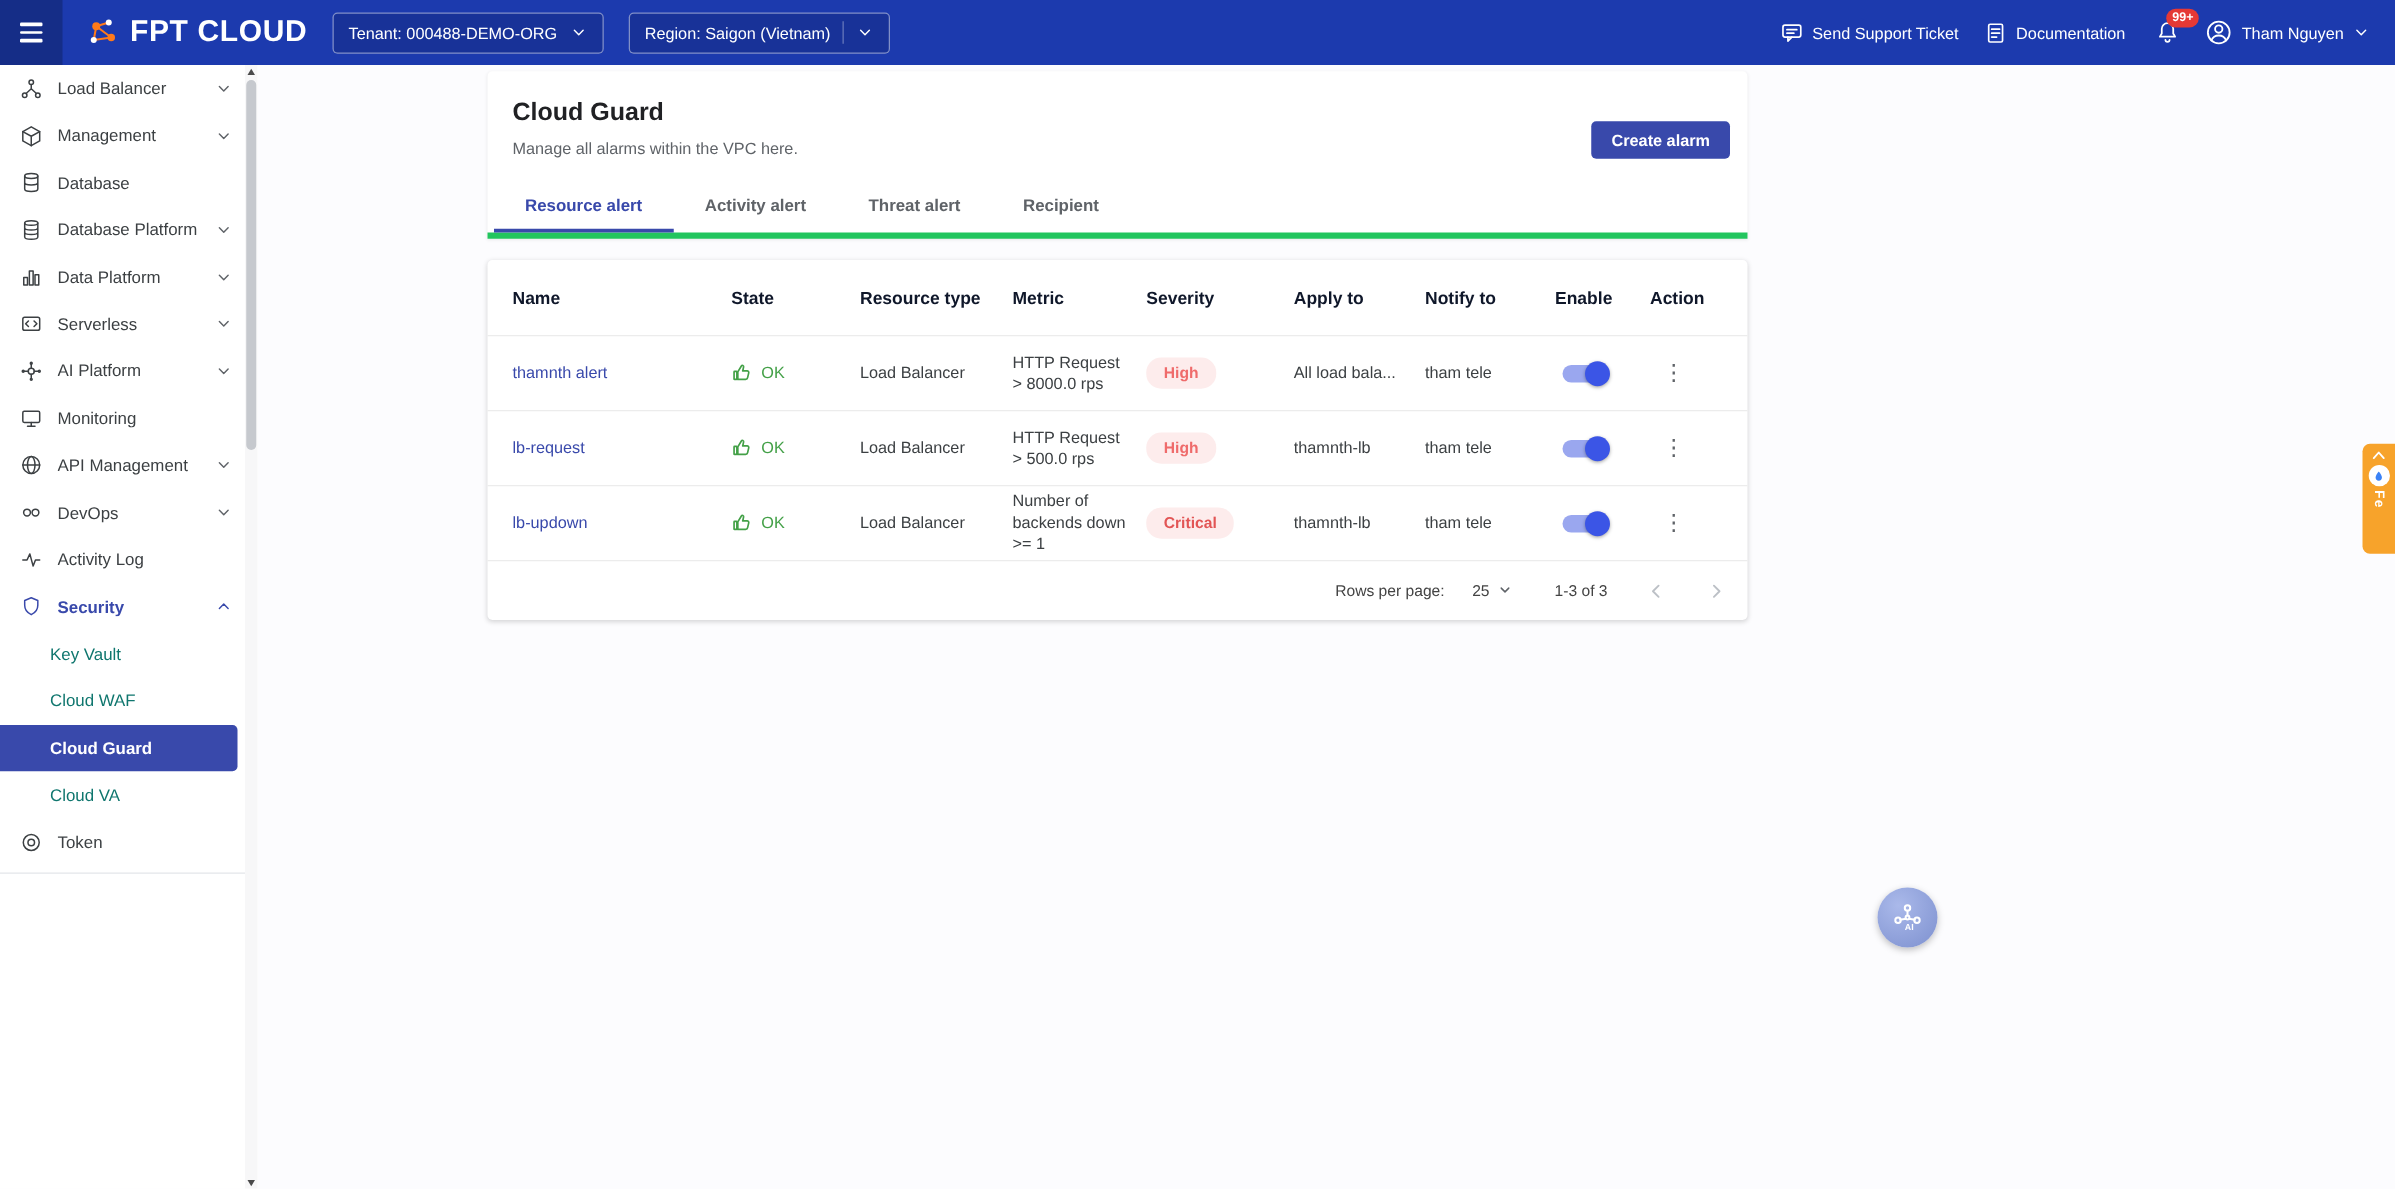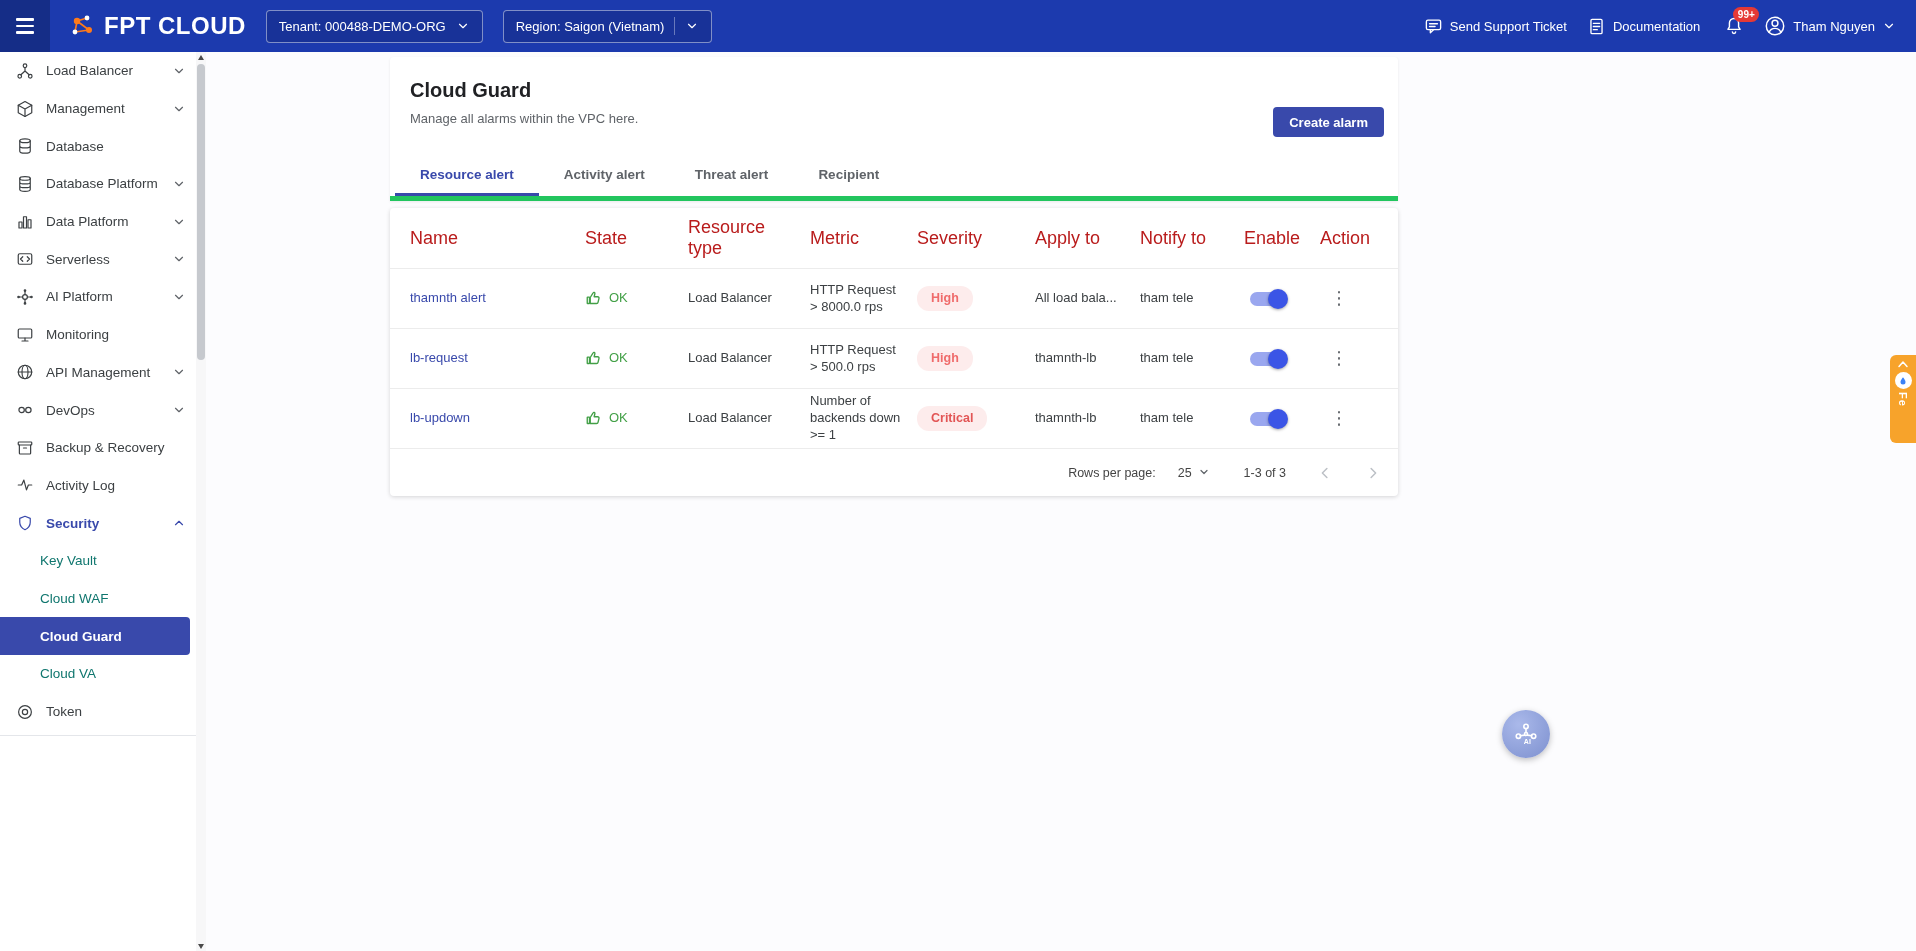--- a/index.html
+++ b/index.html
@@ -52,32 +52,32 @@
   .tri-down{width:0;height:0;border-left:3.5px solid transparent;border-right:3.5px solid transparent;border-top:5px solid #4a4a4a}
   .sb-thumb{position:absolute;left:1px;width:8px;top:12px;height:296px;background:#c6c9ce;border-radius:4px;cursor:grab}
 
   
   .main{position:absolute;left:206px;top:52px;right:0;bottom:0;background:#fcfcfe}
   .head-card{position:absolute;left:184px;top:5px;width:1008px;background:#fff;border-radius:4px 4px 0 0;
              box-shadow:0 1px 3px rgba(0,0,0,.08)}
   .head-row{display:flex;align-items:flex-start;padding:22px 14px 0 20px}
   .page-title{font-size:20px;font-weight:700;color:#202124;margin-bottom:9px}
   .page-sub{font-size:13px;color:#5f6368}
-  .create-btn{margin-left:auto;margin-top:28px;height:30px;padding:0 16px;border:none;border-radius:4px;
+  .create-btn{margin-left:auto;margin-top:18px;height:30px;padding:0 16px;border:none;border-radius:4px;
               background:var(--accent);color:#fff;font-size:13px;font-weight:600;cursor:pointer;
               font-family:"Liberation Sans",sans-serif}
   .tabs{display:flex;margin-top:16px;border-bottom:5px solid #22c55e;padding-left:5px}
   .tab{padding:14px 25px;font-size:13.5px;font-weight:600;color:#5f6368;cursor:pointer;white-space:nowrap}
   .tab.active{color:var(--accent);box-shadow:inset 0 -3px 0 var(--accent)}
 
   .table-card{position:absolute;left:184px;top:156px;width:1008px;background:#fff;border-radius:4px;
               box-shadow:0 1px 4px rgba(0,0,0,.16)}
   .trow{display:grid;grid-template-columns:175px 103px 122px 107px 118px 105px 104px 76px 78px;
         align-items:center;padding-left:20px}
-  .thead{height:60px;font-weight:400;font-size:18px;color:#b91c1c}
+  .thead{height:60px;font-weight:700;font-size:14px;color:#0f172a}
   .tr{height:60px;border-top:1px solid #ececec;font-size:13px;color:#3c4043;line-height:1.3}
   .cell{padding-right:14px}
   .name-link{color:var(--accent);cursor:pointer;text-decoration:none}
   .state{display:flex;align-items:center;gap:6px;color:var(--success);font-weight:400}
   .sev{display:inline-block;background:var(--severity_bg);border-radius:12px;padding:4px 14px;
        font-size:12.5px;font-weight:600}
   .sev-high{color:var(--severity_high)}
   .sev-critical{color:var(--severity_critical)}
   .toggle{width:34px;height:14px;border-radius:7px;background:var(--toggle_track);position:relative;cursor:pointer;margin-left:6px}
   .toggle .knob{position:absolute;right:-4px;top:-3px;width:20px;height:20px;border-radius:50%;
@@ -275,28 +275,20 @@
     </div>
     <div class="item">
       <svg class="ic" viewBox="0 0 24 24">
           <circle cx="7.5" cy="12" r="3.6"></circle>
           <circle cx="16.5" cy="12" r="3.6"></circle>
         </svg>
       <span class="lbl">DevOps</span>
       <svg class="chev" viewBox="0 0 24 24">
           <polyline points="6 9 12 15 18 9"></polyline>
         </svg>
-    </div>
-    <div class="item">
-      <svg class="ic" viewBox="0 0 24 24">
-          <rect x="3" y="4" width="18" height="4" rx="1"></rect>
-          <path d="M4.5 8 V19 a1 1 0 0 0 1 1 H18.5 a1 1 0 0 0 1 -1 V8"></path>
-          <line x1="10" y1="12" x2="14" y2="12"></line>
-        </svg>
-      <span class="lbl">Backup &amp; Recovery</span>
     </div>
     <div class="item">
       <svg class="ic" viewBox="0 0 24 24">
           <polyline points="3 12 7.5 12 10.5 5.5 14 18.5 16.5 12 21 12"></polyline>
         </svg>
       <span class="lbl">Activity Log</span>
     </div>
     <div class="item security">
       <svg class="ic" viewBox="0 0 24 24">
           <path d="M12 3 L19 5.8 V11 C19 15.8 16 19.2 12 21 C8 19.2 5 15.8 5 11 V5.8 Z"></path>

